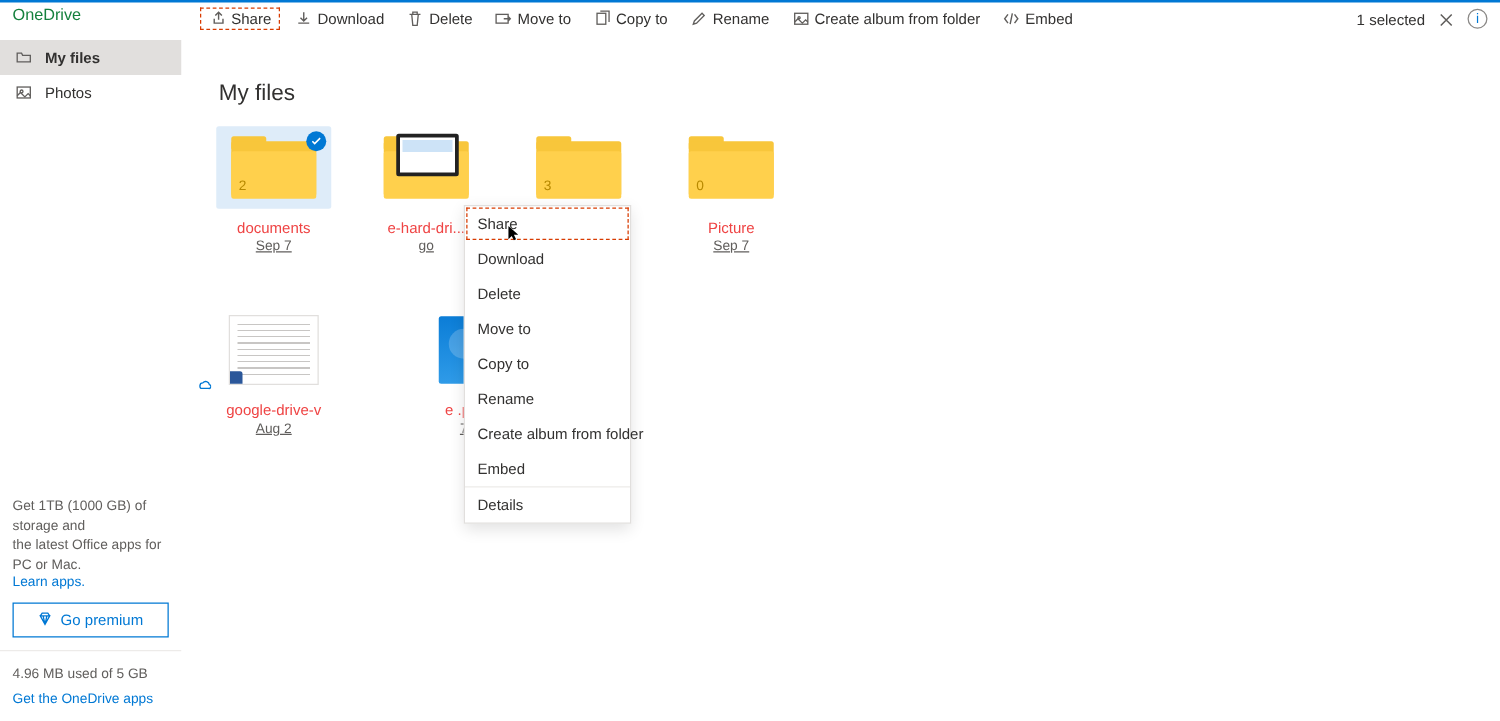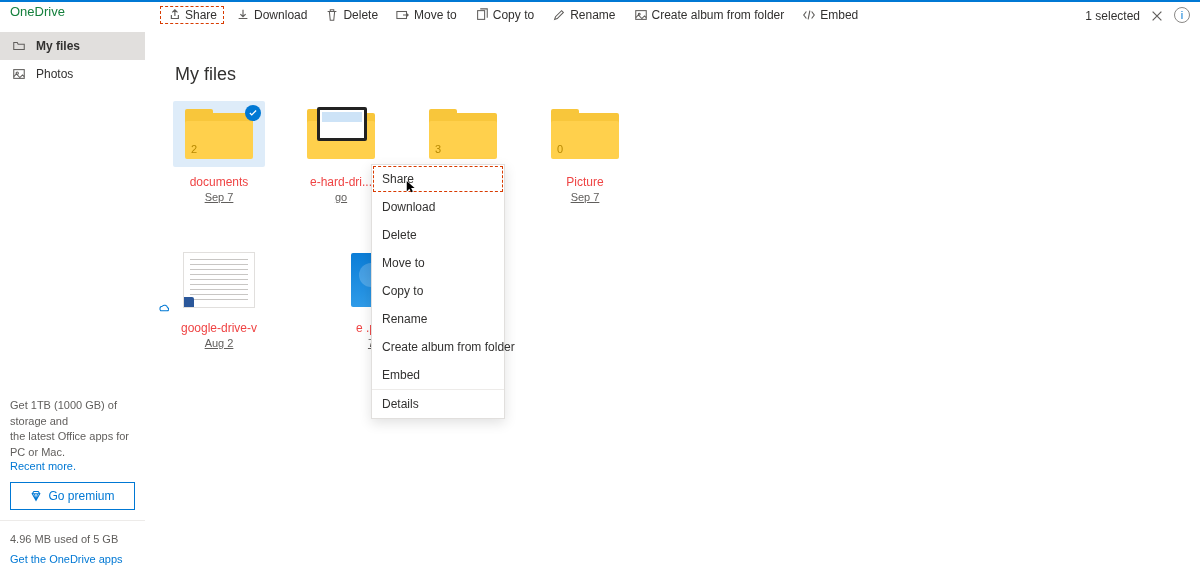--- a/index.html
+++ b/index.html
@@ -15,21 +15,21 @@
 
 .main { display: flex; height: calc(577px - 28px); }
 .sidebar { width: 145px; background: #fff; display: flex; flex-direction: column; border-right: none; font-size: 12px; }
 .sb-top { flex: 0 0 auto; padding-top: 4px; }
 .sb-item { display: flex; align-items: center; gap: 10px; padding: 7px 12px; cursor: pointer; color: #323130; }
 .sb-item.active { background: #e1dfdd; font-weight: 600; }
 .sb-item svg { width: 14px; height: 14px; color: #605e5c; }
 .sb-footer { margin-top: auto; padding: 10px 10px 12px 10px; font-size: 11px; color: #605e5c; }
 .sb-footer .line1 { line-height: 1.4; }
 .sb-footer a { color: #0078d4; text-decoration: none; }
-.go-premium { margin-top: 10px; width: 100%; border: 1px solid #0078d4; background: #fff; color: #0078d4; padding: 6px 0; font-size: 12px; cursor: pointer; display: flex; justify-content: center; align-items: center; gap: 6px; }
+.go-premium { margin-top: 10px; width: 100%; border: 1px solid #0078d4; background: #fff; color: #0078d4; padding: 6px 0; font-size: 12px; cursor: pointer; display: flex; justify-content: center; gap: 6px; }
 .divider { border-top: 1px solid #edebe9; margin: 10px -10px; }
 .usage { font-size: 11px; color: #605e5c; margin-top: 12px; }
 .apps-link { margin-top: 8px; }
 
 .content { flex: 1; padding: 8px 20px 0 28px; position: relative; }
 .page-title { font-size: 18px; font-weight: 400; margin: 28px 0 16px 2px; }
 
 .grid { display: flex; flex-wrap: wrap; gap: 22px 30px; align-content: flex-start; }
 .tile { width: 92px; display: flex; flex-direction: column; align-items: center; position: relative; }
 .thumb { width: 92px; height: 66px; border-radius: 2px; position: relative; display: flex; align-items: center; justify-content: center; }
@@ -151,21 +151,21 @@
             <rect x="2" y="3" width="12" height="10"></rect>
             <circle cx="6" cy="7" r="1.3"></circle>
             <path d="M2 11l3-3 4 4 3-3 2 2"></path>
           </svg>
         <span>Photos</span>
       </div>
     </div>
     <div class="sb-footer">
       <div class="line1">Get 1TB (1000 GB) of storage and</div>
       <div class="line1">the latest Office apps for PC or Mac.</div>
-      <a href="#">Recent more.</a>
+      <a href="#">Learn apps.</a>
       <button class="go-premium">
         <svg width="12" height="12" viewBox="0 0 16 16" fill="none" stroke="#0078d4" stroke-width="1.4">
             <path d="M3 5h10L8 14zM3 5 5 2h6l2 3M6 5l2 9 2-9"></path>
           </svg>
         <span>Go premium</span>
       </button>
       <div class="divider"></div>
       <div class="usage">4.96 MB used of 5 GB</div>
       <div class="apps-link"><a href="#">Get the OneDrive apps</a></div>
     </div>

